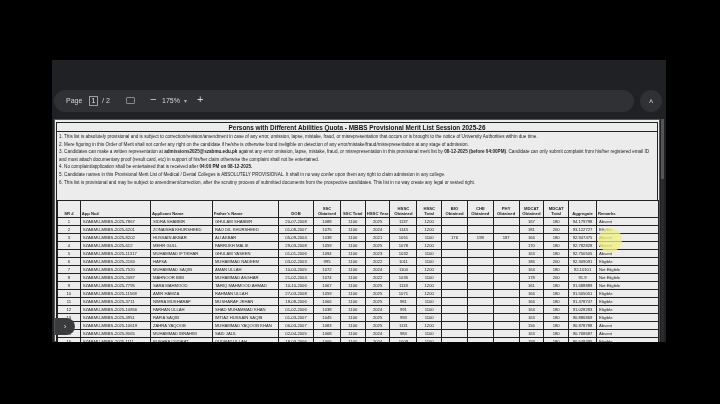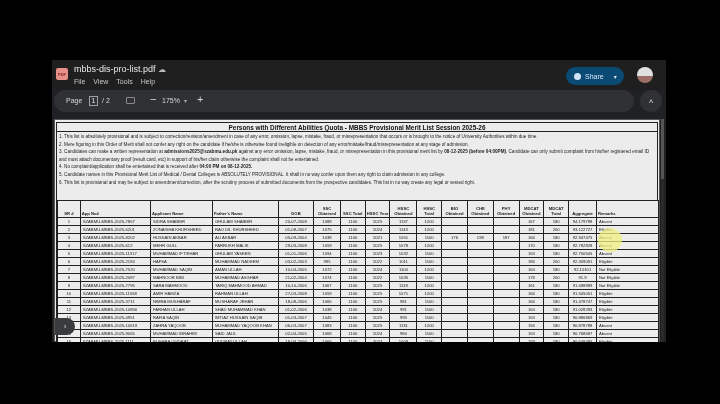--- a/index.html
+++ b/index.html
@@ -38,37 +38,20 @@
   th.l { text-align: left; }
   .cursor-hl { position: absolute; left: 543px; top: 108px; width: 24px; height: 24px; border-radius: 50%; background: rgba(240,240,130,0.75); }
   .next-btn { position: absolute; left: 3px; top: 258px; width: 20px; height: 17px; background: #3a3b3d; border-radius: 0 9px 9px 0; color: #ddd; font-size: 8px; display: flex; align-items: center; justify-content: center; }
   .scrollbar { position: absolute; left: 609px; top: 59px; width: 3px; height: 223px; background: #2a2a2a; }
   .scroll-thumb { position: absolute; left: 0; top: 0; width: 3px; height: 60px; background: #555; }
 </style>
 </head>
 <body>
 
 <div class="frame">
-  <div class="titlebar">
-    <div class="pdf-badge">PDF</div>
-    <div class="doc-title">mbbs-dis-pro-list.pdf</div>
-    <div class="cloud-icon">☁</div>
-    <div class="menubar">
-      <span>File</span>
-      <span>View</span>
-      <span>Tools</span>
-      <span>Help</span>
-    </div>
-    <div class="share-btn">
-      <span class="globe"></span>
-      <span>Share</span>
-      <span class="caret">▾</span>
-    </div>
-    <div class="avatar-wrap"></div>
-  </div>
 
   <div class="toolbar">
     <span class="page-label">Page</span>
     <span class="page-box">1</span>
     <span class="page-total">/ 2</span>
     <span class="print-icon"></span>
     <span class="zoom-out">−</span>
     <span class="zoom-val">175%</span>
     <span class="zoom-caret">▾</span>
     <span class="zoom-in">+</span>

